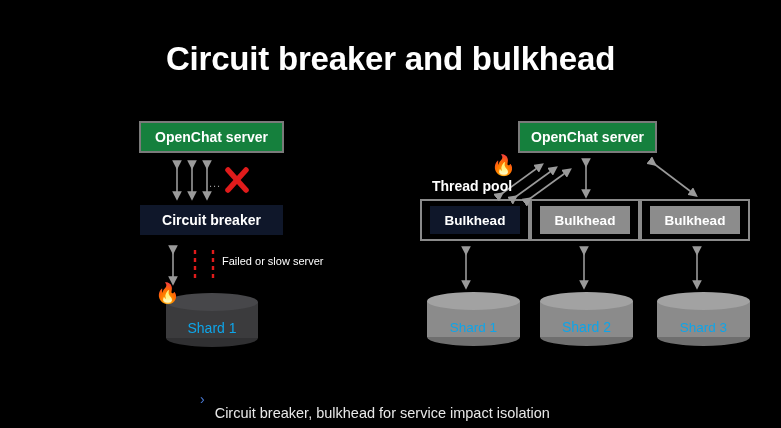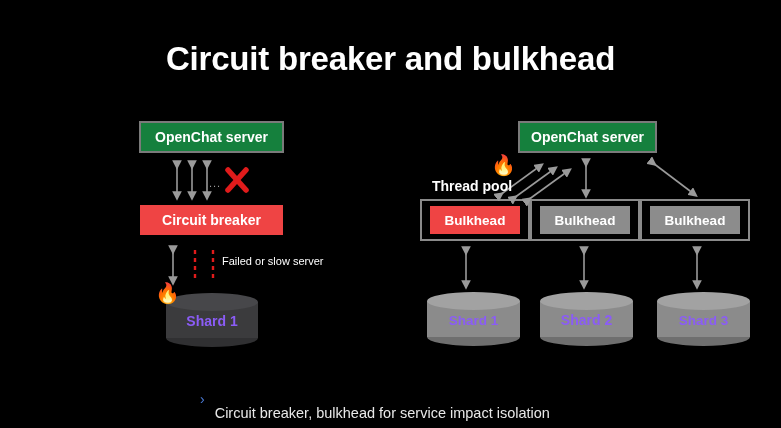--- a/index.html
+++ b/index.html
@@ -47,21 +47,21 @@
     justify-content: center;
     font-weight: bold;
     white-space: nowrap;
   }
   .box-outline {
     background: #15803d;
     border: 2px solid #7a7a7a;
     color: #ffffff;
   }
   .box-blue {
-    background: #ef4444;
+    background: #0f172a;
     color: #ffffff;
     border: none;
   }
   .box-gray {
     background: #8c8c8c;
     color: #ffffff;
     border: none;
   }
 
   
@@ -90,28 +90,28 @@
     left: 0;
     bottom: 0;
     width: 100%;
     height: 18px;
     border-radius: 50%;
     box-sizing: border-box;
   }
   .cyl .label {
     position: absolute;
     left: 0;
-    top: 1px;
+    top: 8px;
     width: 100%;
     height: 100%;
     display: flex;
     align-items: center;
     justify-content: center;
-    font-weight: bold;
-    color: #8b5cf6;
+    font-weight: normal;
+    color: #0ea5e9;
     z-index: 4;
   }
   
   .cyl.dark .body { background: #3b3b3d; }
   .cyl.dark .top { background: #47474a; }
   .cyl.dark .bottom { background: #303032; }
   
   .cyl.light .body { background: #8b8b8b; }
   .cyl.light .top { background: #a2a2a2; }
   .cyl.light .bottom { background: #6f6f6f; }

